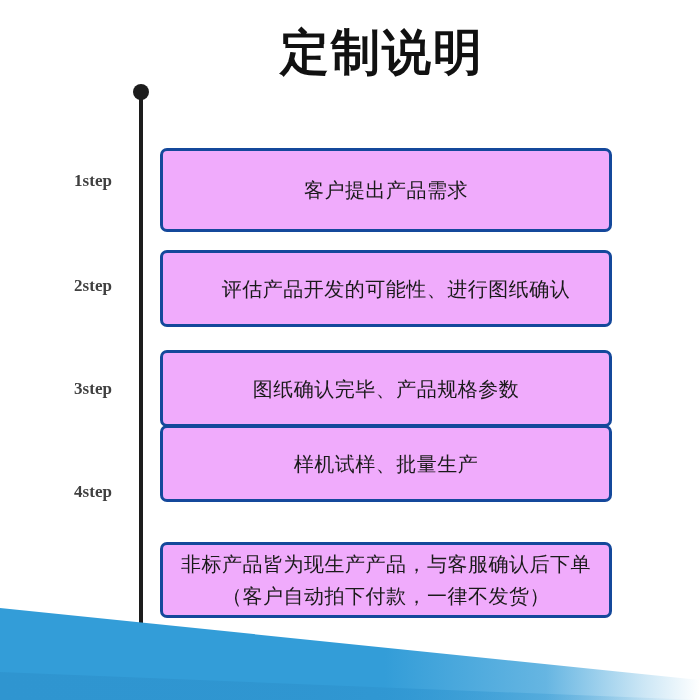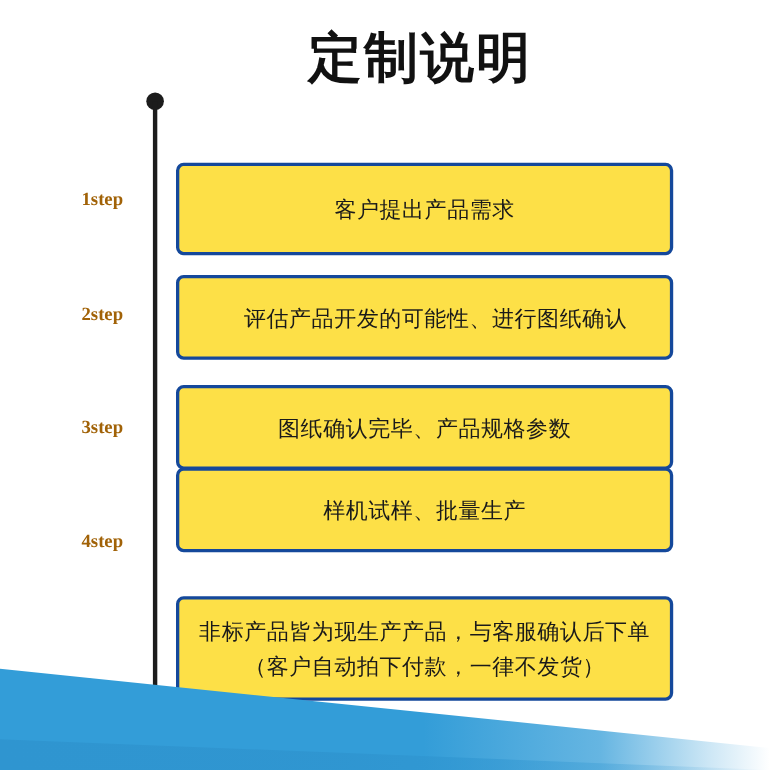--- a/index.html
+++ b/index.html
@@ -80,31 +80,31 @@
     display: block;
   }
   .step-label {
     position: absolute;
     left: 60px;
     width: 66px;
     text-align: center;
     font-family: "Liberation Serif", "DejaVu Serif", serif;
     font-size: 17px;
     font-weight: bold;
-    color: #a16207;
+    color: #404040;
     white-space: nowrap;
   }
   .step-box {
     position: absolute;
     left: 160px;
     width: 452px;
     box-sizing: border-box;
     border: 3px solid #14489B;
     border-radius: 7px;
-    background: #fde047;
+    background: #f0abfc;
     display: flex;
     flex-direction: column;
     align-items: center;
     justify-content: center;
   }
   .step-text {
     font-family: "DejaVu Sans", "Liberation Sans", sans-serif;
     font-size: 20px;
     font-weight: normal;
     color: #1a1a1a;
@@ -119,21 +119,21 @@
 
   
   #step-1 .step-box { top: 148px;  height: 84px; }
   #step-1 .step-label { top: 171px; }
   #step-2 .step-box { top: 250px;  height: 77px; padding-left: 20px; }
   #step-2 .step-label { top: 276px; }
   #step-3 .step-box { top: 350px;  height: 77px; }
   #step-3 .step-label { top: 379px; }
   #step-4 .step-box { top: 425px;  height: 77px; }
   #step-4 .step-label { top: 482px; }
-  #step-5 .step-box { top: 542px;  height: 95px; }
+  #step-5 .step-box { top: 542px;  height: 76px; }
   #step-5 .step-label { top: 613px; font-style: italic; }
 
   
   #bottom-band {
     position: absolute;
     left: 0;
     bottom: 0;
     width: 700px;
     height: 120px;
     overflow: hidden;

